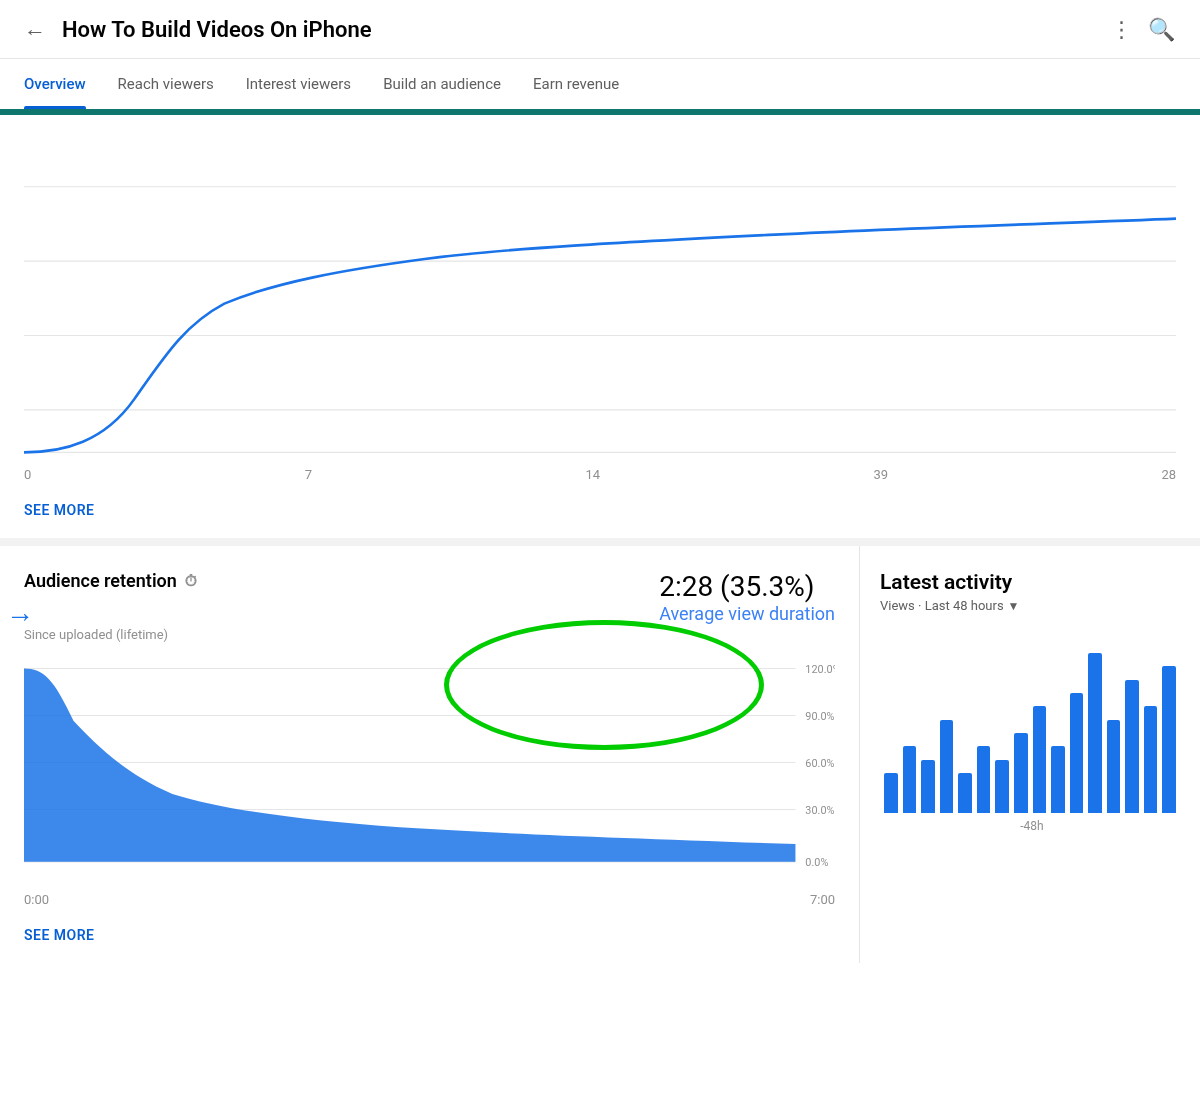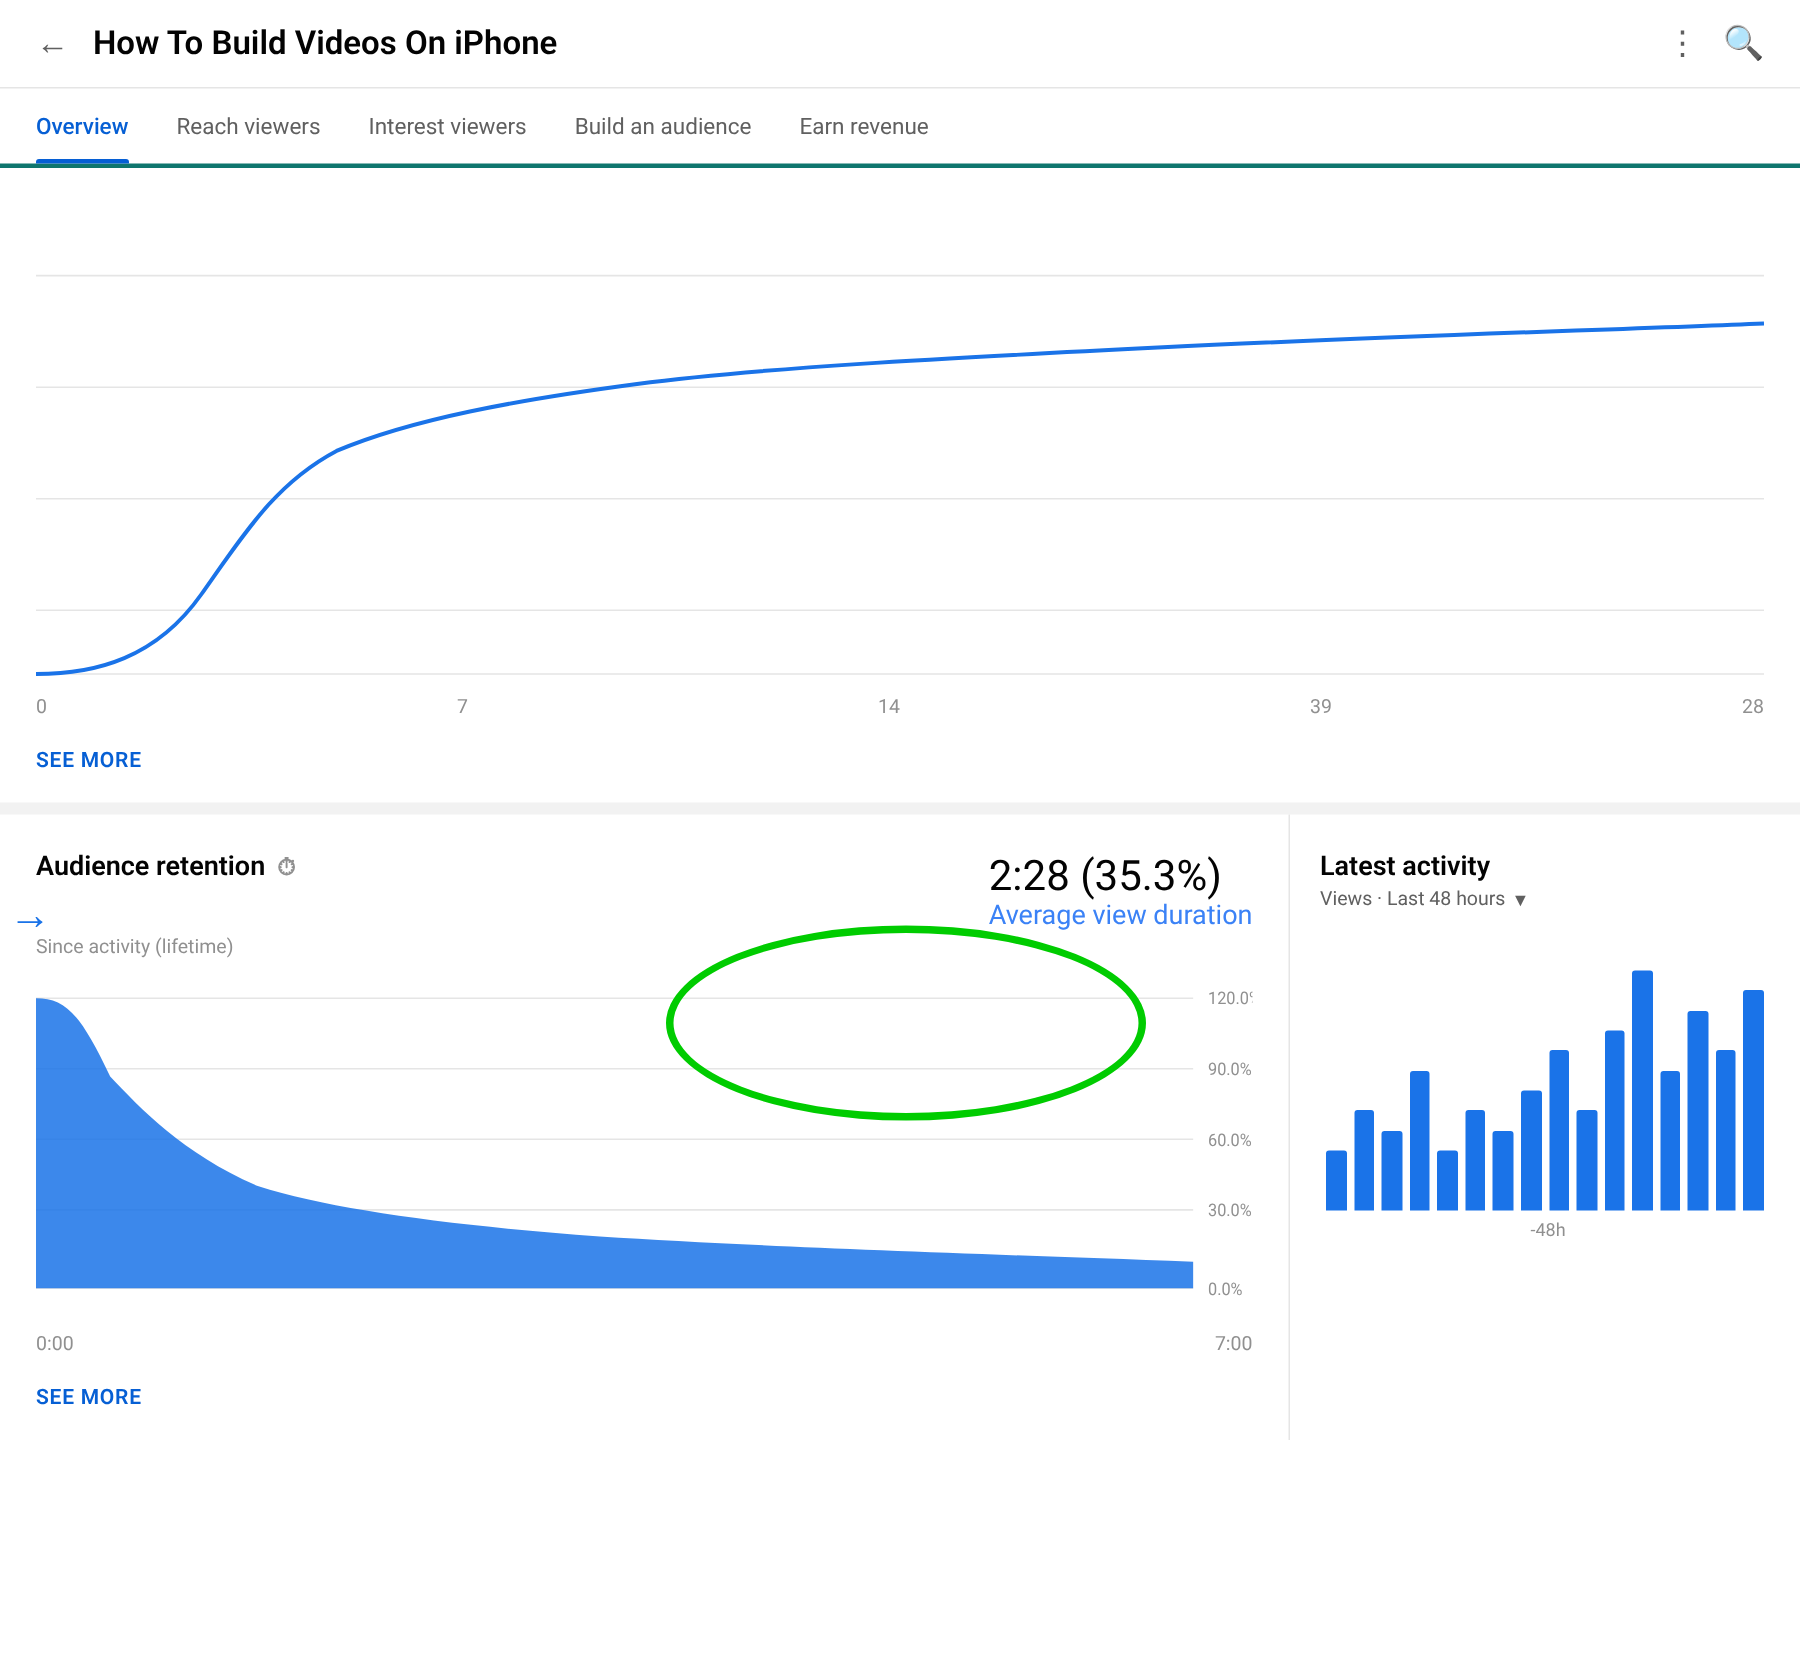--- a/index.html
+++ b/index.html
@@ -43,21 +43,21 @@
       color: #606060;
       cursor: pointer;
       margin-left: auto;
     }
 
     
     .tabs {
       display: flex;
       align-items: center;
       padding: 0 24px;
-      border-bottom: 3px solid #0f766e;
+      border-bottom: 6px solid #0f766e;
       gap: 32px;
     }
     .tab-item {
       padding: 16px 0;
       font-size: 15px;
       color: #606060;
       cursor: pointer;
       position: relative;
       white-space: nowrap;
     }
@@ -243,21 +243,21 @@
       letter-spacing: 0.5px;
     }
 
     
     .activity-section {
       flex: 1;
       padding: 24px 20px 0 20px;
     }
 
     .activity-title {
-      font-size: 18px;
+      font-size: 21px;
       font-weight: 600;
       margin-bottom: 4px;
     }
 
     .activity-subtitle {
       font-size: 13px;
       color: #606060;
       display: flex;
       align-items: center;
       gap: 4px;
@@ -357,21 +357,21 @@
     <div class="audience-section">
       
       <div style="position:relative;">
         <span class="blue-arrow">→</span>
         <div class="section-header">
           <div class="section-title-group">
             <div class="section-title">
               <span>Audience retention</span>
               <span class="clock-icon">⏱</span>
             </div>
-            <div class="section-subtitle">Since activity (lifetime)</div>
+            <div class="section-subtitle">Since uploaded (lifetime)</div>
           </div>
           <div class="metric-highlight">
             <div class="metric-value">2:28 (35.3%)</div>
             <div class="metric-label">Average view duration</div>
           </div>
         </div>
 
         <div class="green-circle-overlay"></div>
       </div>
 

